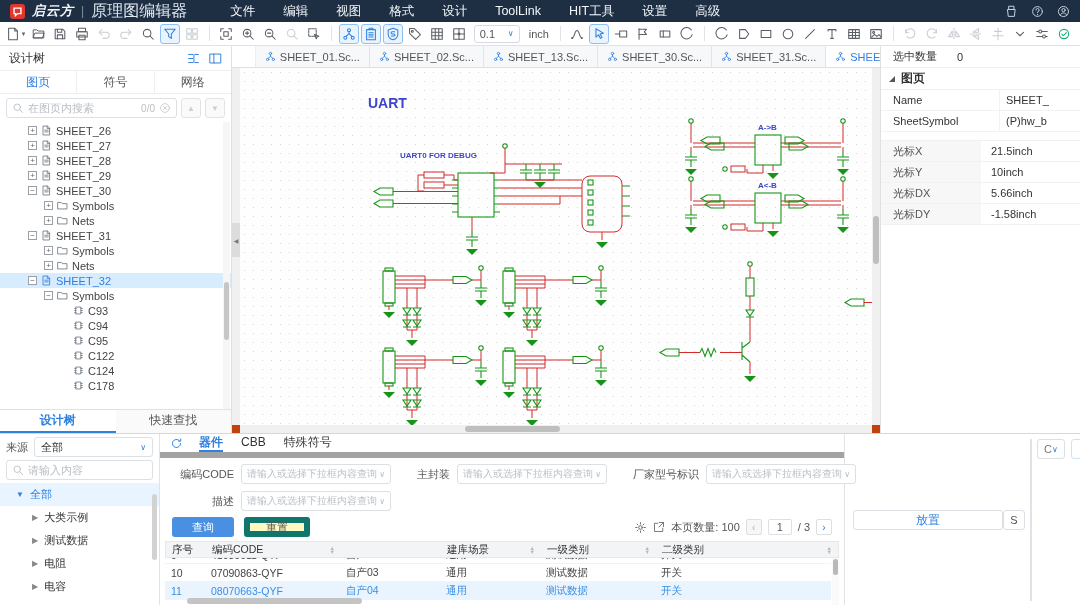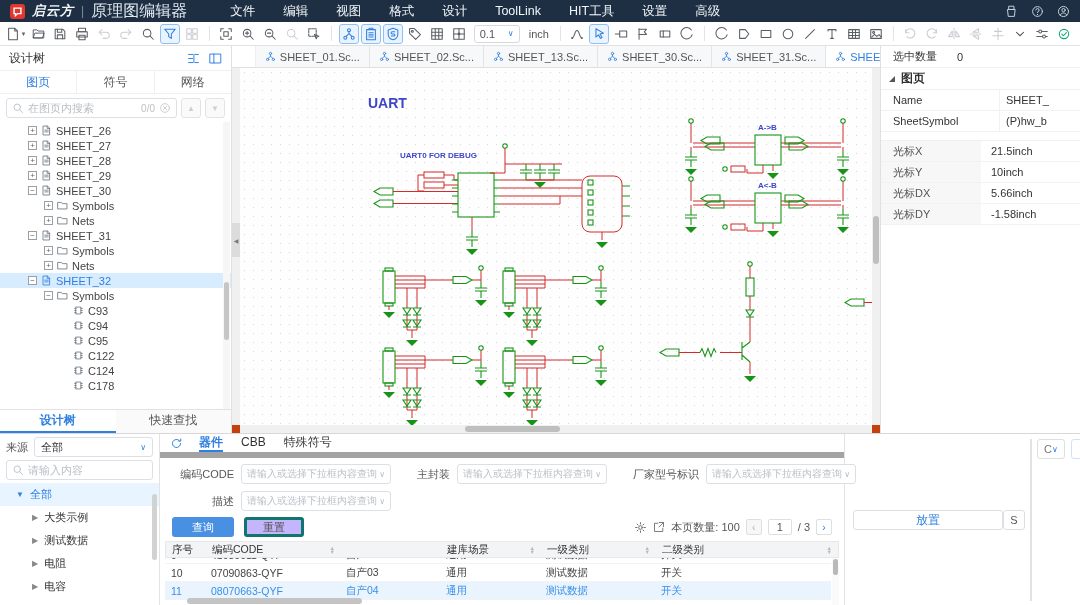--- a/index.html
+++ b/index.html
@@ -118,21 +118,21 @@
   .bm-tab.active{color:#2f80e0;border-bottom-color:#2f80e0;font-weight:bold}
   .bm-filters{padding:5px 12px 1px;display:flex;flex-direction:column;gap:5px}
   .f-row{display:flex;gap:26px;align-items:center;height:22px}
   .f-item{display:flex;align-items:center;gap:7px}
   .f-label{color:#555;font-size:11px;text-align:right;white-space:nowrap}
   .f-label.w1{min-width:62px}
   .f-input{width:150px;height:20px;border:1px solid #dcdfe3;border-radius:3px;display:flex;align-items:center;justify-content:space-between;padding:0 5px;color:#bcc1c8;font-size:10px;background:#fff;cursor:pointer}
   .f-input .phc{font-size:8px;color:#b7bcc3}
   .bm-actions{display:flex;align-items:center;padding:4px 12px;gap:10px;height:28px}
   .btn-primary{background:#4a90e2;color:#fff;border-radius:3px;height:20px;padding:0 20px;display:flex;align-items:center;font-size:11px;cursor:pointer}
-  .btn-plain{border:3px solid #0f766e;border-radius:3px;height:20px;padding:0 16px;display:flex;align-items:center;font-size:11px;color:#555;background:#c4b5fd;cursor:pointer}
+  .btn-plain{border:6px solid #0f766e;border-radius:3px;height:20px;padding:0 16px;display:flex;align-items:center;font-size:11px;color:#555;background:#fef9c3;cursor:pointer}
   .bm-pagination{margin-left:auto;display:flex;align-items:center;gap:6px;color:#555;font-size:11px}
   .pgicon{color:#6a6f76;display:flex;cursor:pointer}
   .pg-btn{width:16px;height:16px;border:1px solid #dcdfe3;border-radius:2px;display:flex;align-items:center;justify-content:center;font-size:10px;color:#b0b0b0;background:#f7f7f7;cursor:pointer}
   .pg-btn.next{color:#2f80e0;background:#fff}
   .pg-box{min-width:24px;height:16px;border:1px solid #dcdfe3;border-radius:2px;text-align:center;line-height:15px;padding:0 4px;background:#fff}
   .bm-table{flex:1;overflow:hidden;position:relative;margin:0 5px}
   .t-header{display:flex;background:#f3f4f6;border:1px solid #e8e8e8;height:17px;align-items:center;font-size:10.5px;color:#333}
   .th{display:flex;align-items:center;justify-content:space-between;padding:0 6px;height:100%;flex:0 0 auto;overflow:hidden}
   .th.grow{flex:1}
   .sort{display:flex;flex-direction:column;font-size:5.5px;color:#b8b8b8;line-height:4px;margin-left:3px}

